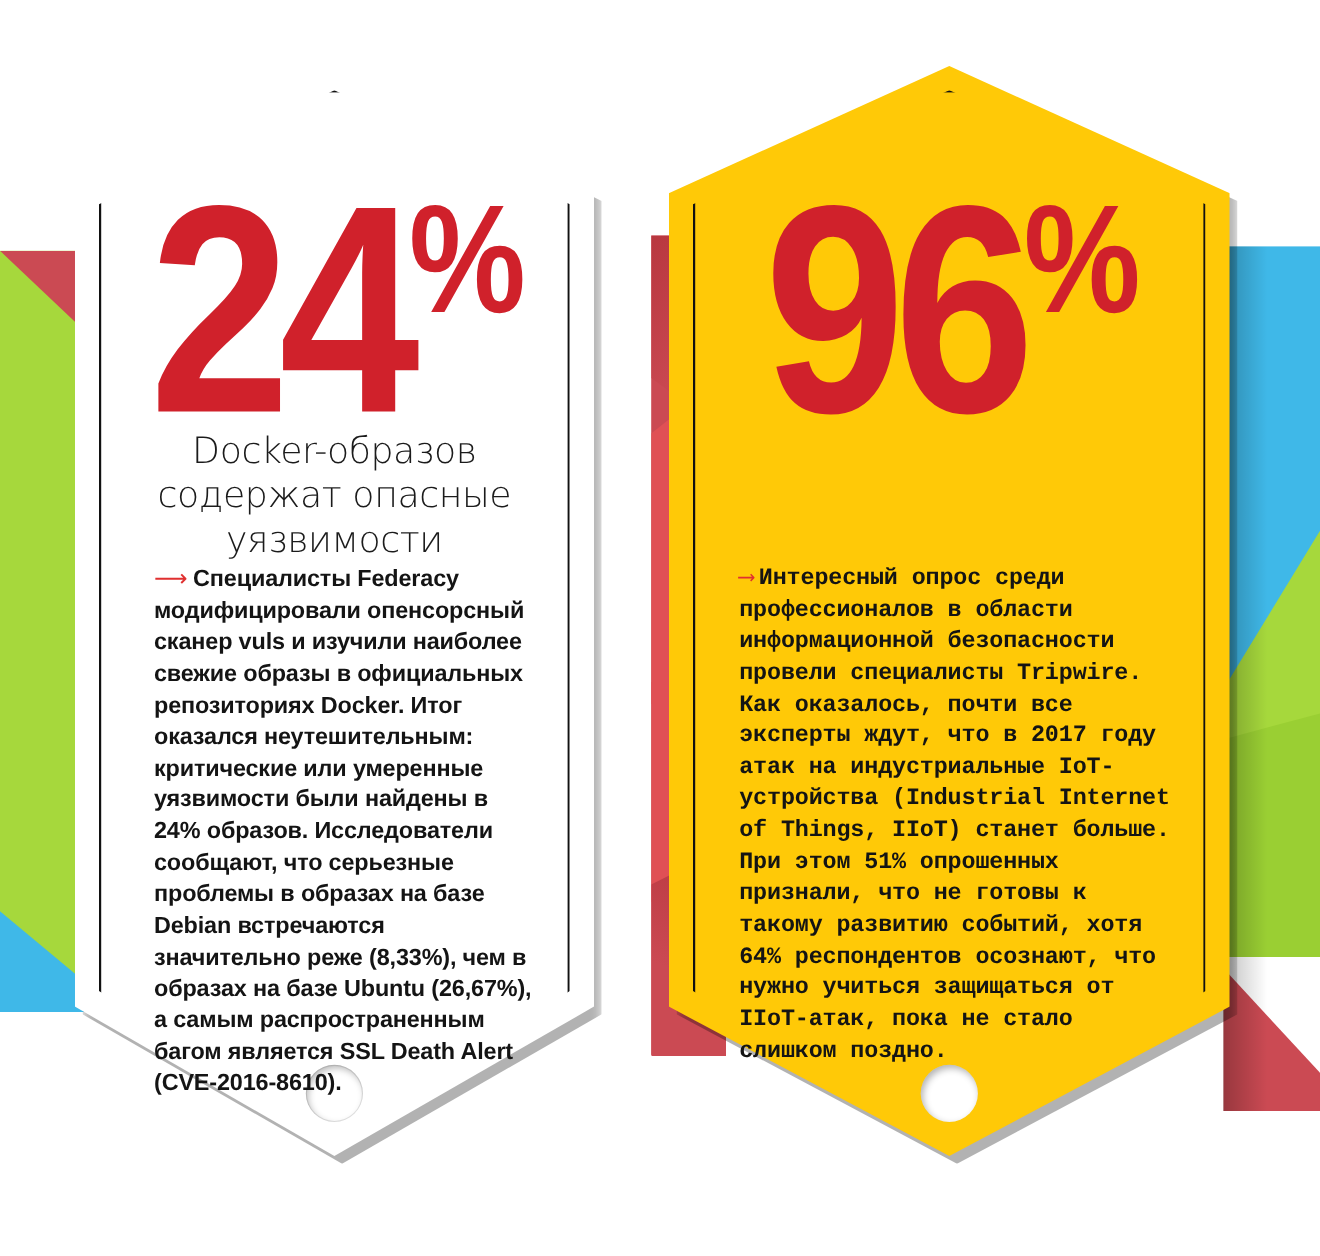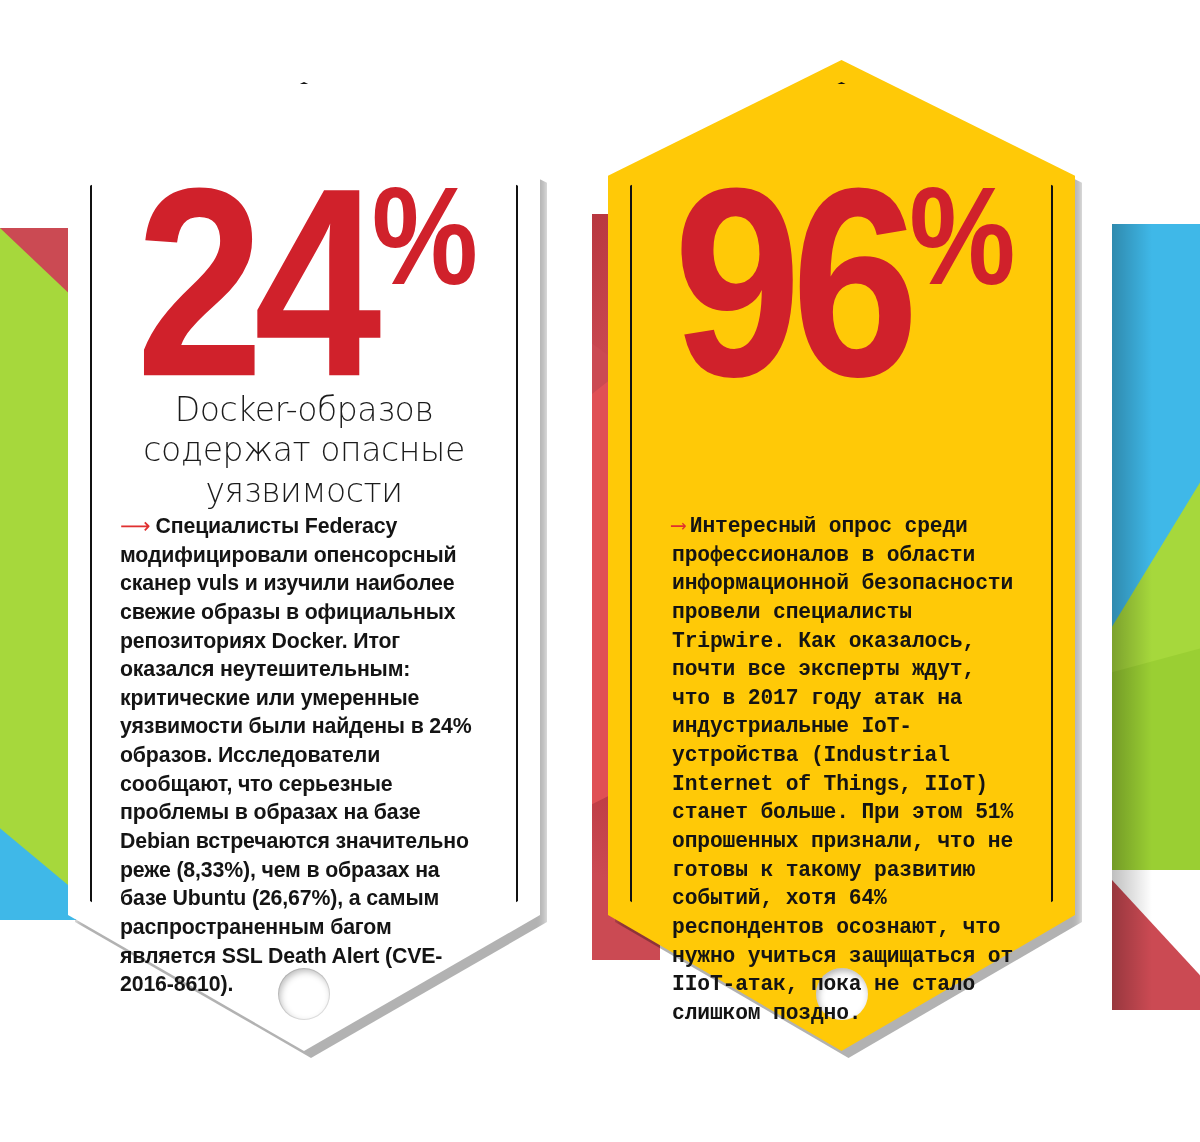--- a/index.html
+++ b/index.html
@@ -245,25 +245,25 @@
   }
 
   
   #card-docker {
     left: 68px; top: 60px;
     width: 472px; height: 1006px;
   }
   #card-docker .tag-hole { top: 908px; }
   #card-docker .big-number { top: 88px; }
   #card-docker .headline { top: 330px; }
-  #card-docker .body-copy { left: 52px; right: 52px; top: 452px; }
+  #card-docker .body-copy { left: 72px; right: 52px; top: 452px; }
 
   #card-iiot {
     left: 608px; top: 60px;
-    width: 467px; height: 1006px;
+    width: 510px; height: 1006px;
   }
   #card-iiot .tag-hole { top: 908px; }
   #card-iiot .big-number { top: 88px; }
   #card-iiot .headline { top: 330px; }
   #card-iiot .body-copy { left: 64px; right: 52px; top: 452px; font-family: Liberation Mono, monospace; }
 </style>
 </head>
 <body>
 
 <div class="stage">

